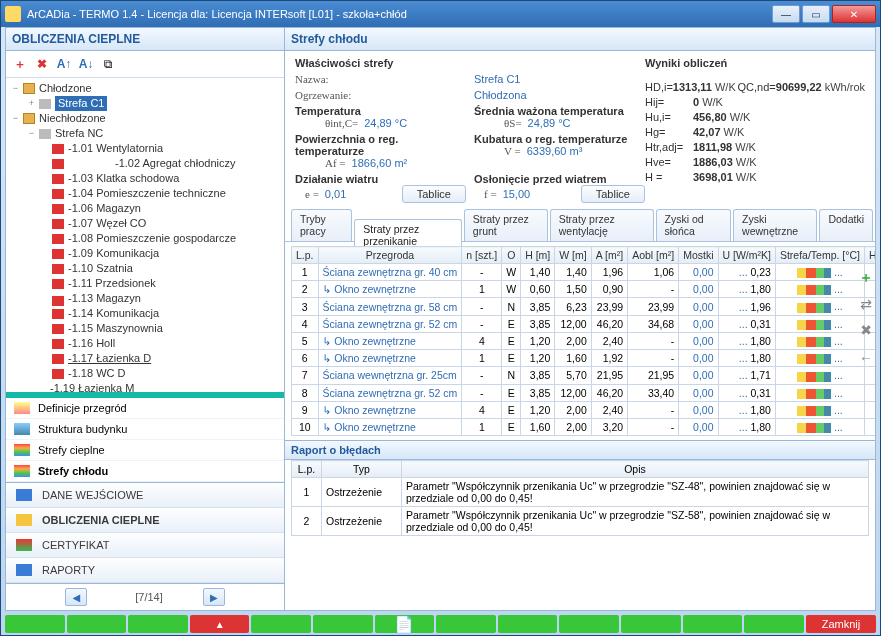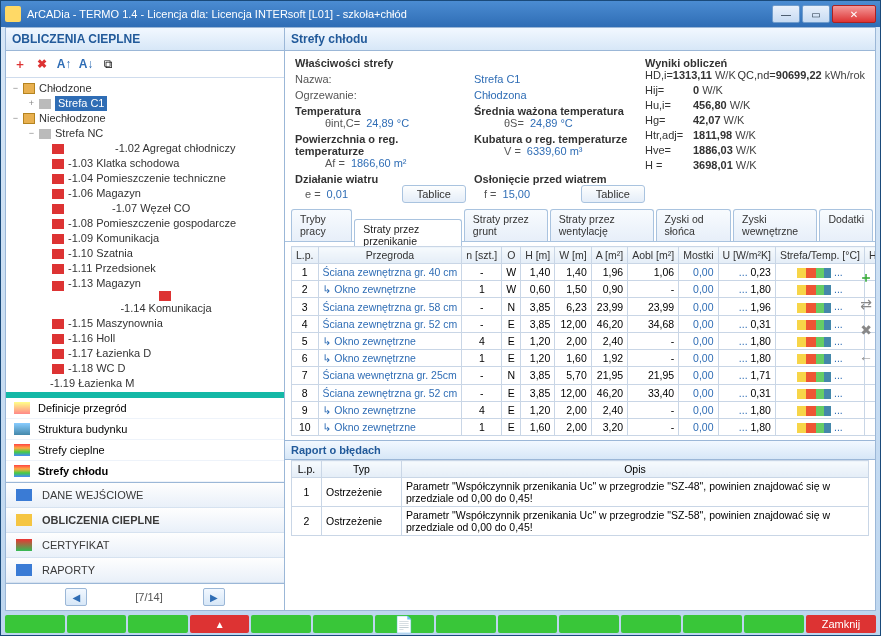--- a/index.html
+++ b/index.html
@@ -48,27 +48,27 @@
   .pageno { font-size:11px; color:#555;margin-left:8px; }
 
   
   .right { flex:1; border:1px solid #9bb7d7; border-left:none; display:flex; flex-direction:column; overflow:hidden; }
   .right-head { background:linear-gradient(#f2f8ff,#d7e7f7); color:#225a9a; font-weight:bold; font-size:12px; padding:4px 6px; border-bottom:1px solid #9bb7d7; }
 
   .props { display:flex; padding:6px 10px 4px 10px; font-size:11px; color:#333; }
   .propsL { flex:1; display:grid; grid-template-columns: 1fr 1fr; column-gap:8px; row-gap:4px; }
   .propsR { width:220px; }
   .sectiontitle { font-weight:bold; color:#333; grid-column:1/3; }
-  .lbl { color:#555; }
+  .lbl { color:#555;font-family:Liberation Serif, serif; }
   .val { color:#2f6db5; }
   .subrow { display:flex; align-items:center; gap:6px; }
   .btn { background:linear-gradient(#fdfefe,#e4edf8); border:1px solid #a9c3df; border-radius:3px; padding:2px 14px; font-size:11px; color:#333; }
 
   .results { font-size:11px; }
-  .results .title { font-weight:bold; margin-bottom:0; }
+  .results .title { font-weight:bold; margin-bottom:12px; }
   .results .r { display:flex; align-items:center; margin-bottom:3px; white-space:nowrap; }
   .results .r .k { width:48px; }
   .results .r .v { color:#333; font-weight:bold; margin-right:3px; }
   .results .r .u { color:#444; }
 
   
   .tabs { display:flex; border-bottom:1px solid #a9c3df; font-size:10.5px; padding-left:6px; margin-top:2px; }
   .tab { padding:3px 8px; border:1px solid #a9c3df; border-bottom:none; margin-right:2px; background:linear-gradient(#f8fbfe,#e7eff9); border-radius:3px 3px 0 0; cursor:pointer; color:#333; }
   .tab.active { background:#fff; font-weight:normal; color:#222; border-bottom:1px solid #fff; position:relative; top:10px; }
 
@@ -138,37 +138,41 @@
             <span class="toggle">−</span>
             <span class="ic cube"></span>
             <span>Niechłodzone</span>
           </div>
         <div class="node" style="padding-left:18px">
             <span class="toggle">−</span>
             <span class="ic grey"></span>
             <span>Strefa NC</span>
           </div>
         <div id="tree-items">
+            <div class="node" style="padding-left: 42px;">
+              <span class="ic"></span>
+              <span>-1.01 Wentylatornia</span>
+            </div>
             <div class="node" style="padding-left: 42px; gap: 47px;">
               <span class="ic"></span>
               <span>-1.02 Agregat chłodniczy</span>
             </div>
             <div class="node" style="padding-left: 42px;">
               <span class="ic"></span>
               <span>-1.03 Klatka schodowa</span>
             </div>
             <div class="node" style="padding-left: 42px;">
               <span class="ic"></span>
               <span>-1.04 Pomieszczenie techniczne</span>
             </div>
             <div class="node" style="padding-left: 42px;">
               <span class="ic"></span>
               <span>-1.06 Magazyn</span>
             </div>
-            <div class="node" style="padding-left: 42px; gap: 44px;">
+            <div class="node" style="padding-left: 42px;">
               <span class="ic"></span>
               <span>-1.07 Węzeł CO</span>
             </div>
             <div class="node" style="padding-left: 42px;">
               <span class="ic"></span>
               <span>-1.08 Pomieszczenie gospodarcze</span>
             </div>
             <div class="node" style="padding-left: 42px;">
               <span class="ic"></span>
               <span>-1.09 Komunikacja</span>
@@ -178,33 +182,33 @@
               <span>-1.10 Szatnia</span>
             </div>
             <div class="node" style="padding-left: 42px;">
               <span class="ic"></span>
               <span>-1.11 Przedsionek</span>
             </div>
             <div class="node" style="padding-left: 42px; align-items: flex-end;">
               <span class="ic"></span>
               <span>-1.13 Magazyn</span>
             </div>
-            <div class="node" style="padding-left: 42px; flex-direction: column;">
+            <div class="node" style="padding-left: 42px;">
               <span class="ic"></span>
               <span>-1.14 Komunikacja</span>
             </div>
             <div class="node" style="padding-left: 42px;">
               <span class="ic"></span>
               <span>-1.15 Maszynownia</span>
             </div>
             <div class="node" style="padding-left: 42px;">
               <span class="ic"></span>
               <span>-1.16 Holl</span>
             </div>
-            <div class="node" style="padding-left: 42px;">
+            <div class="node" style="padding-left: 42px; text-decoration: underline;">
               <span class="ic"></span>
               <span>-1.17 Łazienka D</span>
             </div>
             <div class="node" style="padding-left: 42px;">
               <span class="ic"></span>
               <span>-1.18 WC D</span>
             </div>
             <div class="node" style="padding-left: 42px;">
               <span>-1.19 Łazienka M</span>
             </div>

